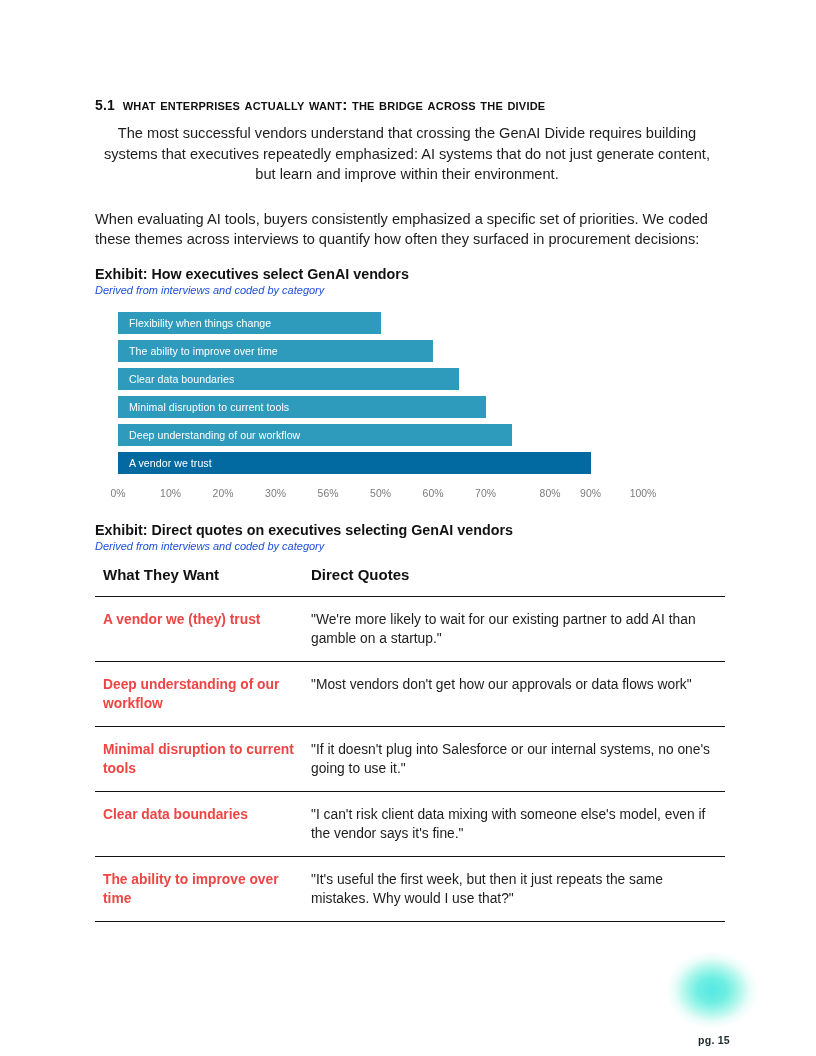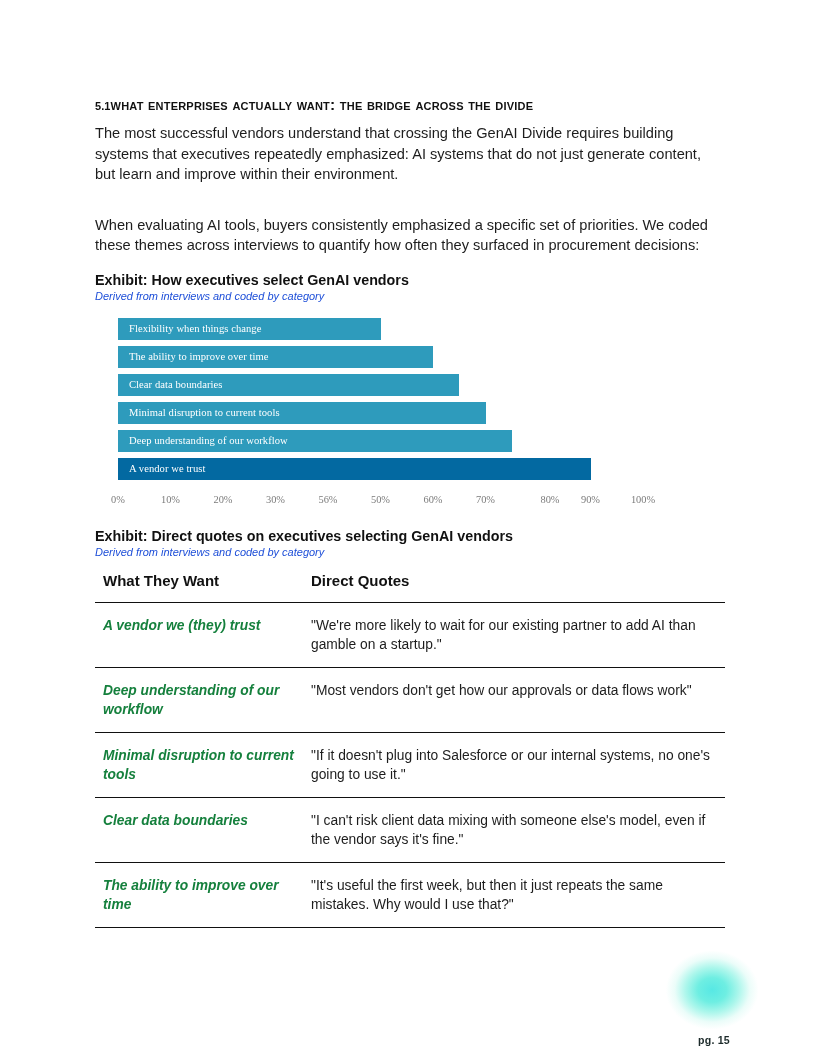--- a/index.html
+++ b/index.html
@@ -29,42 +29,42 @@
   
   .section-head {
     display: flex;
     align-items: baseline;
     font-weight: bold;
     color: #111111;
     margin: 0 0 9px 0;
     letter-spacing: 0.1px;
   }
   .section-num {
-    font-size: 11px;
-    font-weight: bold;
-    margin-right: 0;
+    font-size: 14px;
+    font-weight: bold;
+    margin-right: 8px;
     white-space: nowrap;
   }
   .section-title {
     font-size: 15.5px;
     font-weight: bold;
     font-variant: small-caps;
     text-transform: lowercase;
     letter-spacing: 0.2px;
   }
 
   
   .para {
     font-size: 14.6px;
     line-height: 20.5px;
     color: #1d1d1d;
     margin: 0 0 16px 0;
     max-width: 624px;
   }
-  .para.tight { margin-bottom: 30px; }
+  .para.tight { margin-bottom: 24px; text-align: center; }
 
   
   .exhibit-title {
     font-size: 14.3px;
     font-weight: bold;
     color: #111111;
     margin: 4px 0 2px 0;
   }
   .exhibit-sub {
     font-size: 11px;
@@ -72,21 +72,20 @@
     color: #1d4ed8;
     margin: 0 0 8px 0;
   }
 
   
   .chart {
     position: relative;
     margin: 16px 0 0 0;
     height: 206px;
     width: 632px;
-    font-family: Liberation Serif, serif;
   }
   .bars {
     position: absolute;
     left: 23px;
     top: 0;
     width: 560px;
   }
   .bar-row {
     position: relative;
     height: 28px;
@@ -144,21 +143,21 @@
     font-size: 13.8px;
     color: #1d1d1d;
     padding: 13px 8px 13px 8px;
     border-bottom: 1.4px solid #111111;
     vertical-align: top;
     line-height: 19px;
   }
   .qtable tr:last-child td { border-bottom: 1.4px solid #111111; }
   .col-want  { width: 208px; }
   .col-quote { width: 422px; }
-  td.want { font-weight: bold; color: #15803d; font-style: italic; }
+  td.want { font-weight: bold; color: #ef4444; }
 
   
   .page-badge {
     position: absolute;
     left: 657px;
     top: 934px;
     width: 120px;
     height: 112px;
     background:
       radial-gradient(ellipse 46% 42% at 46% 50%,

